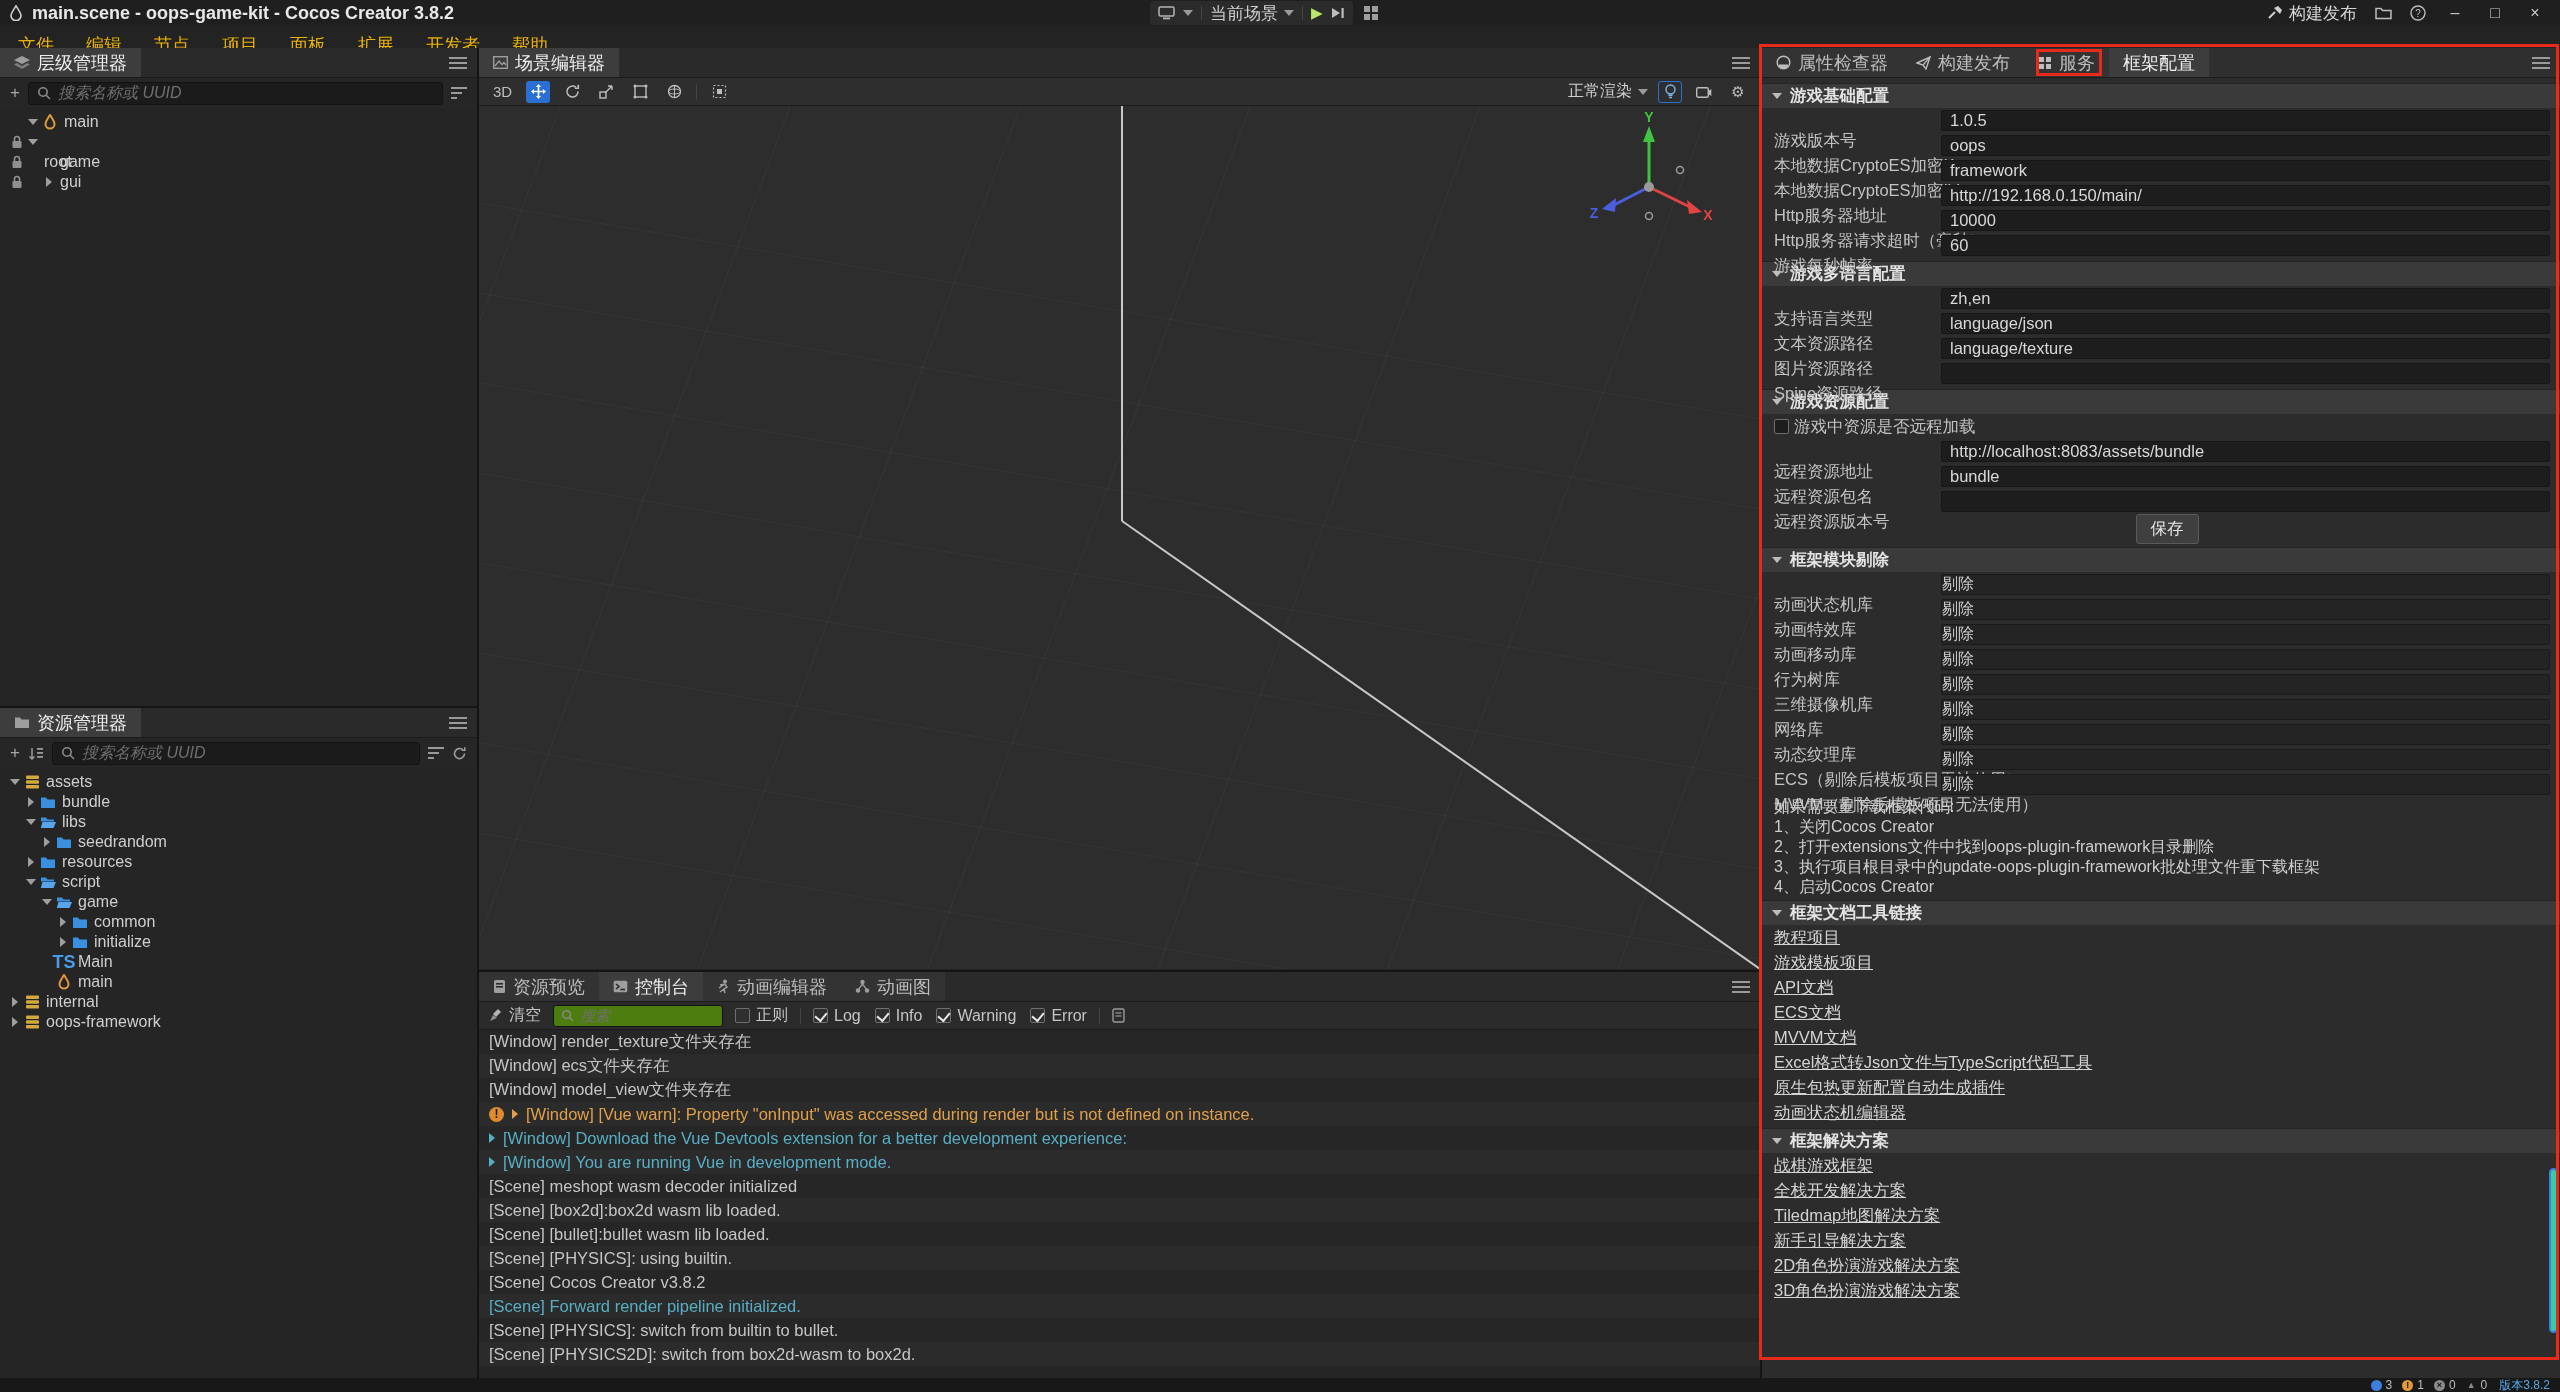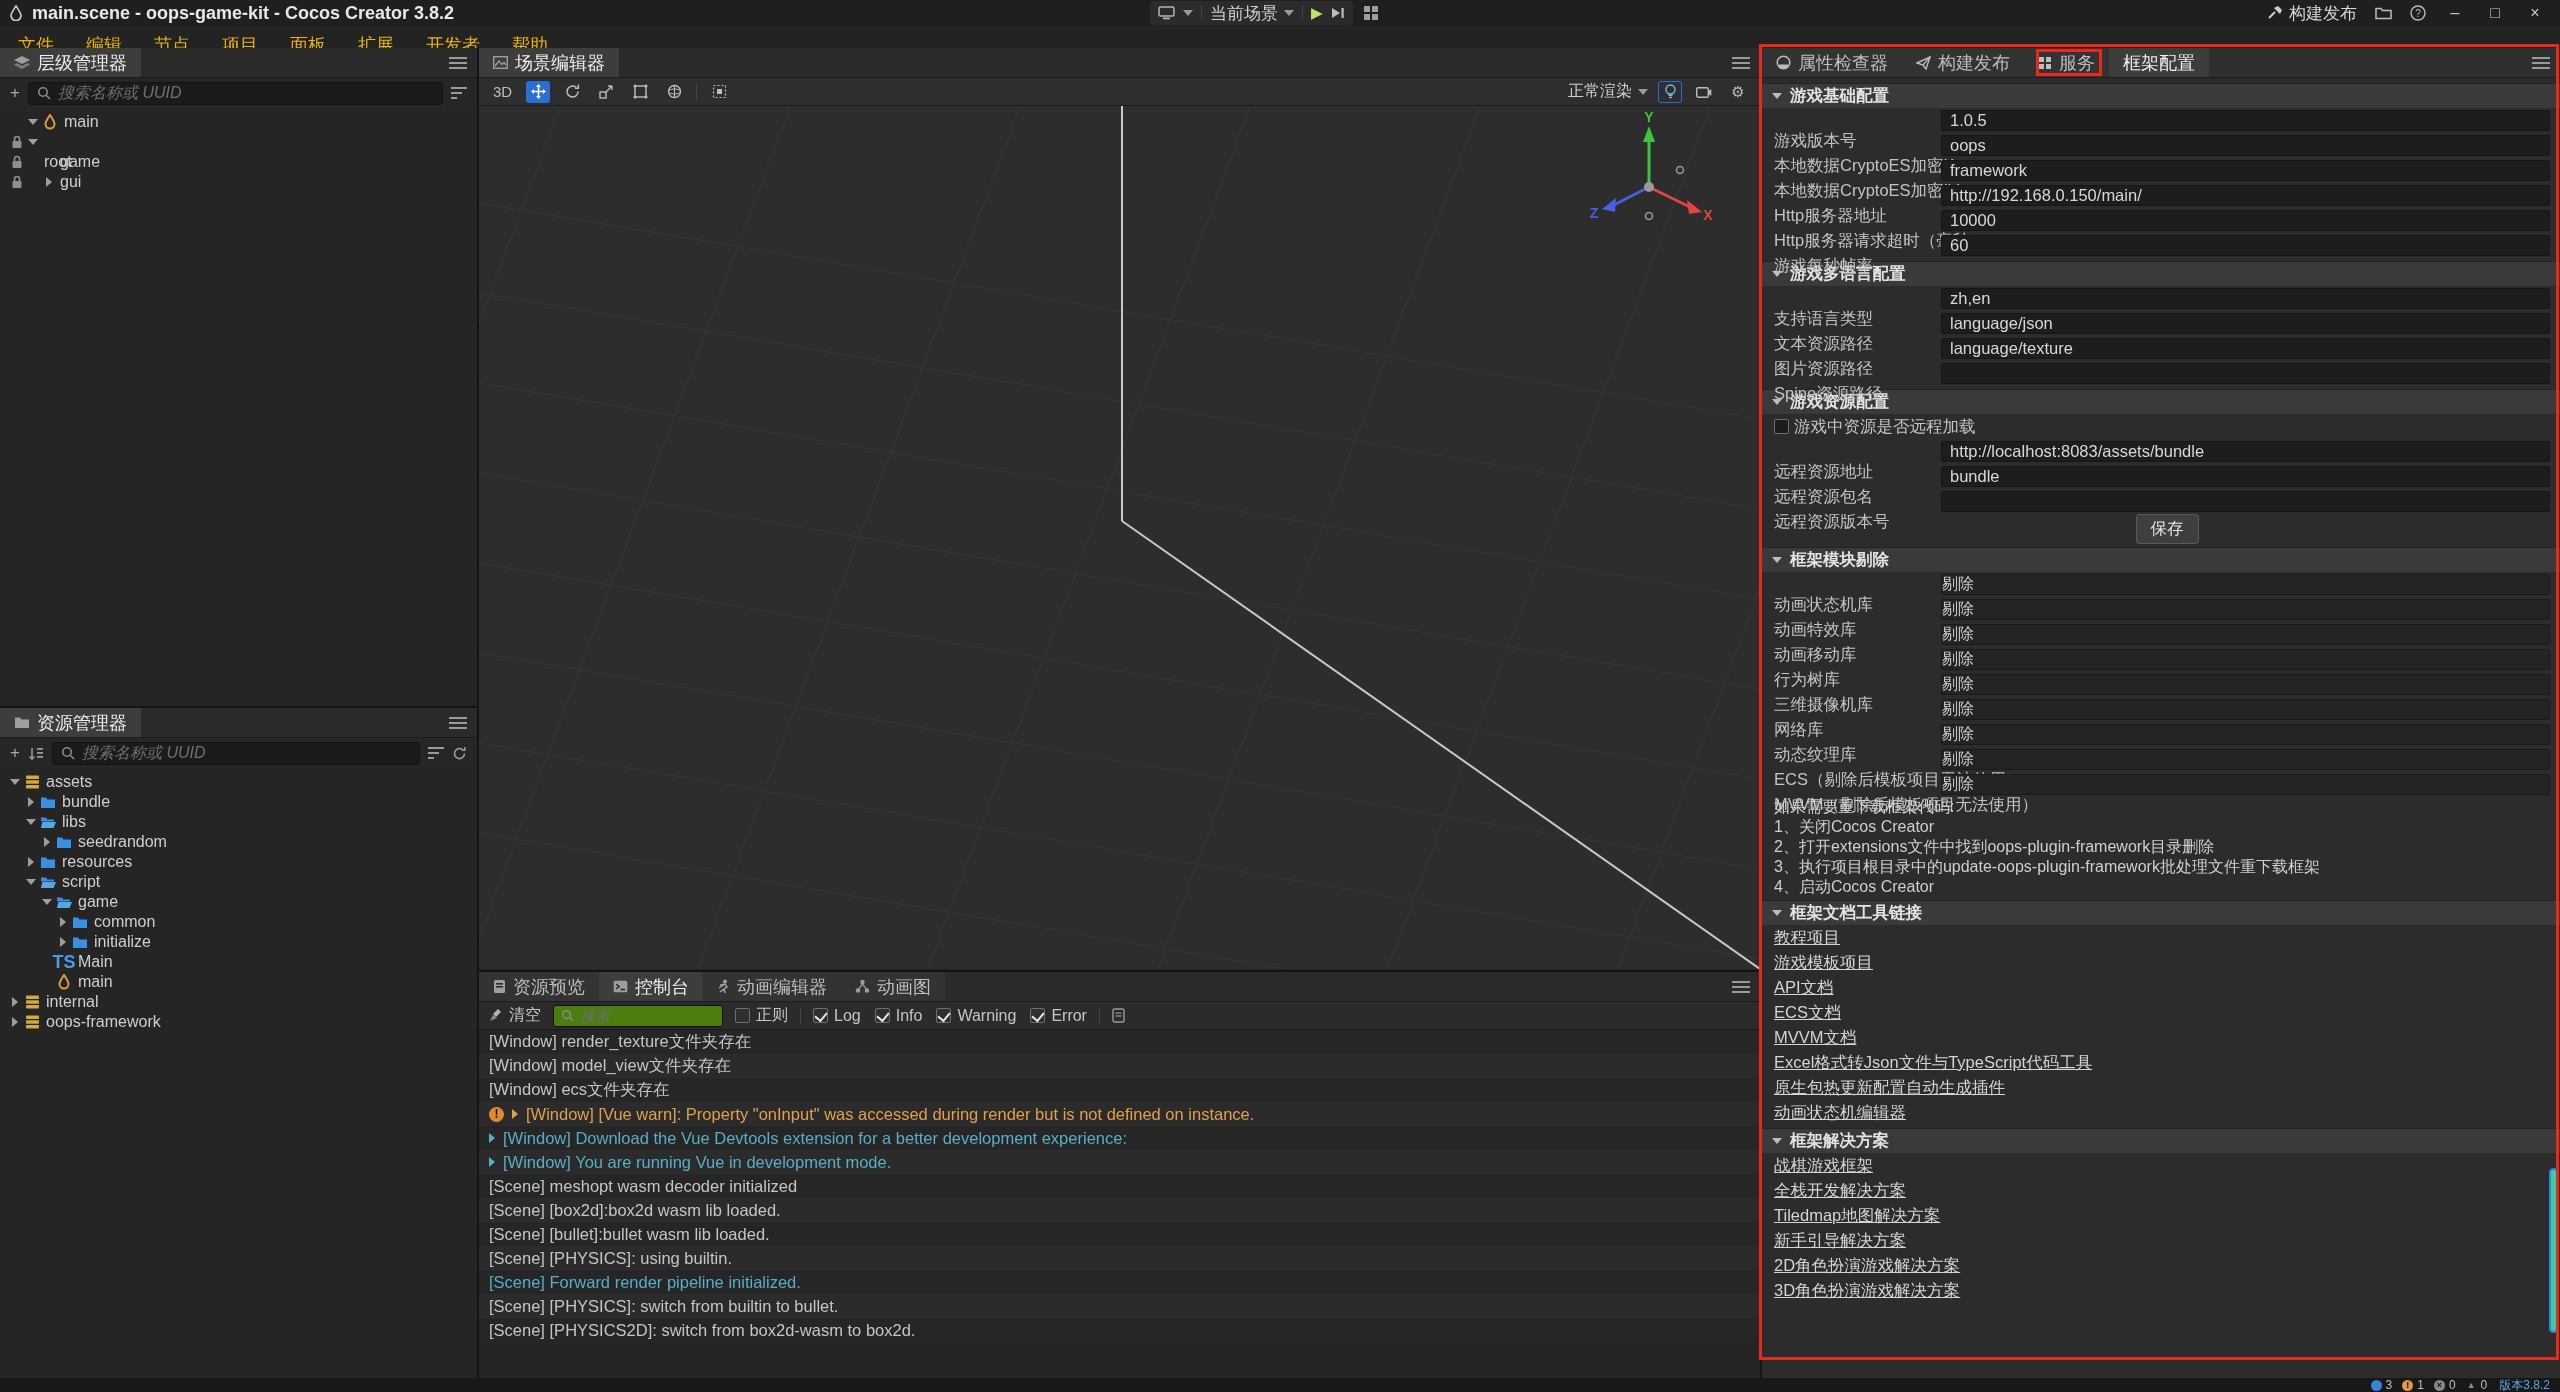--- a/index.html
+++ b/index.html
@@ -701,24 +701,24 @@
             <line x1="3.5" y1="5" x2="9.5" y2="5" stroke="#9a9a9a" stroke-width="1.2"></line>
             <line x1="3.5" y1="8" x2="9.5" y2="8" stroke="#9a9a9a" stroke-width="1.2"></line>
           </svg>
       </span>
     </div>
     <div class="con-msgs" id="console-msgs">
         <div class="con-row log">
           <span style="white-space: nowrap; overflow: hidden;">[Window] render_texture文件夹存在</span>
         </div>
         <div class="con-row log">
+          <span style="white-space: nowrap; overflow: hidden;">[Window] ecs文件夹存在</span>
+        </div>
+        <div class="con-row log">
           <span style="white-space: nowrap; overflow: hidden;">[Window] model_view文件夹存在</span>
-        </div>
-        <div class="con-row log">
-          <span style="white-space: nowrap; overflow: hidden;">[Window] ecs文件夹存在</span>
         </div>
         <div class="con-row warning">
           <span class="warn-badge">!</span>
           <span class="con-exp"></span>
           <span style="white-space: nowrap; overflow: hidden;">[Window] [Vue warn]: Property "onInput" was accessed during render but is not defined on instance.</span>
         </div>
         <div class="con-row info">
           <span class="con-exp"></span>
           <span style="white-space: nowrap; overflow: hidden;">[Window] Download the Vue Devtools extension for a better development experience:</span>
         </div>
@@ -730,20 +730,23 @@
           <span style="white-space: nowrap; overflow: hidden;">[Scene] meshopt wasm decoder initialized</span>
         </div>
         <div class="con-row log">
           <span style="white-space: nowrap; overflow: hidden;">[Scene] [box2d]:box2d wasm lib loaded.</span>
         </div>
         <div class="con-row log">
           <span style="white-space: nowrap; overflow: hidden;">[Scene] [bullet]:bullet wasm lib loaded.</span>
         </div>
         <div class="con-row log">
           <span style="white-space: nowrap; overflow: hidden;">[Scene] [PHYSICS]: using builtin.</span>
+        </div>
+        <div class="con-row log">
+          <span style="white-space: nowrap; overflow: hidden;">[Scene] Cocos Creator v3.8.2</span>
         </div>
         <div class="con-row info">
           <span style="white-space: nowrap; overflow: hidden;">[Scene] Forward render pipeline initialized.</span>
         </div>
         <div class="con-row log">
           <span style="white-space: nowrap; overflow: hidden;">[Scene] [PHYSICS]: switch from builtin to bullet.</span>
         </div>
         <div class="con-row log">
           <span style="white-space: nowrap; overflow: hidden;">[Scene] [PHYSICS2D]: switch from box2d-wasm to box2d.</span>
         </div>

